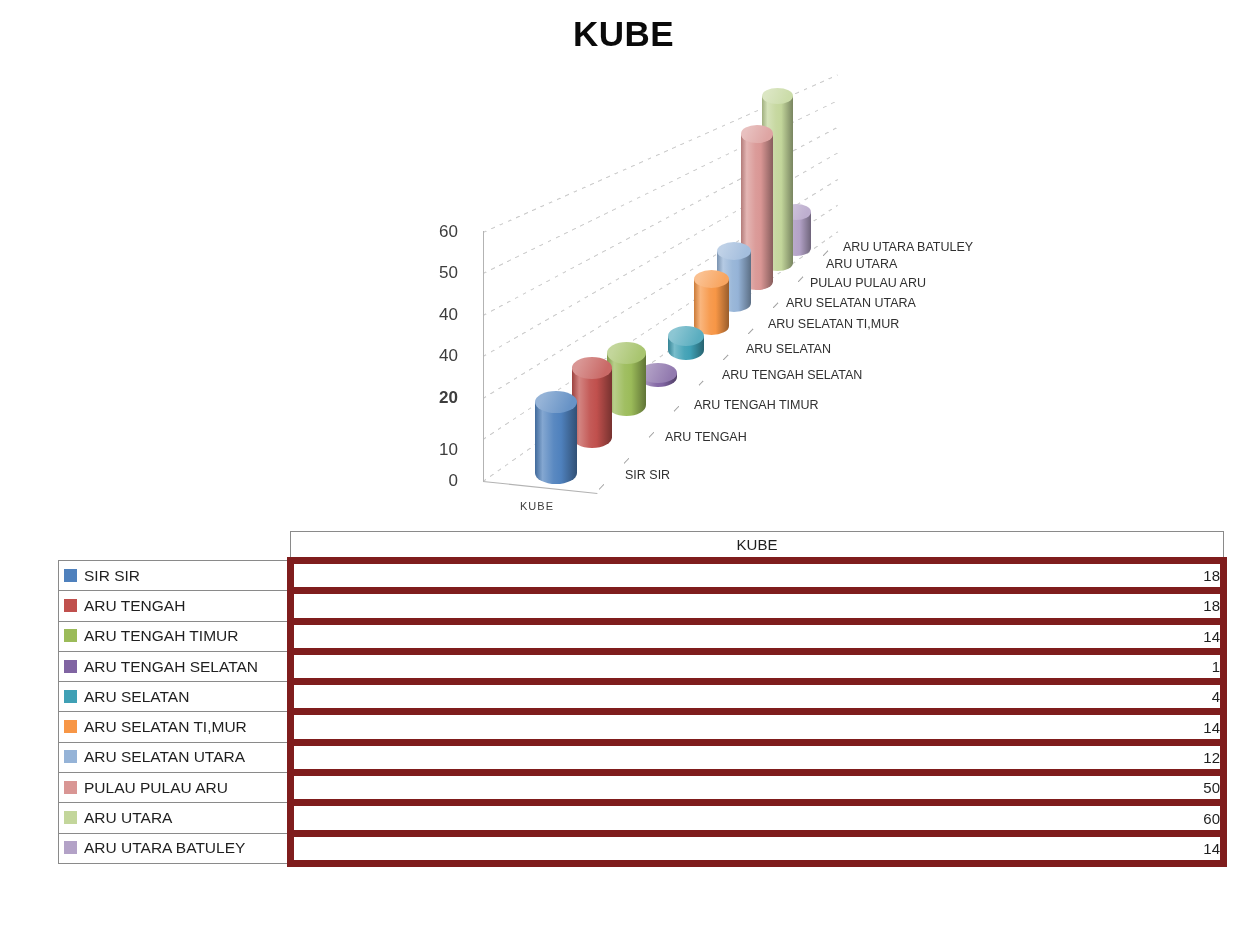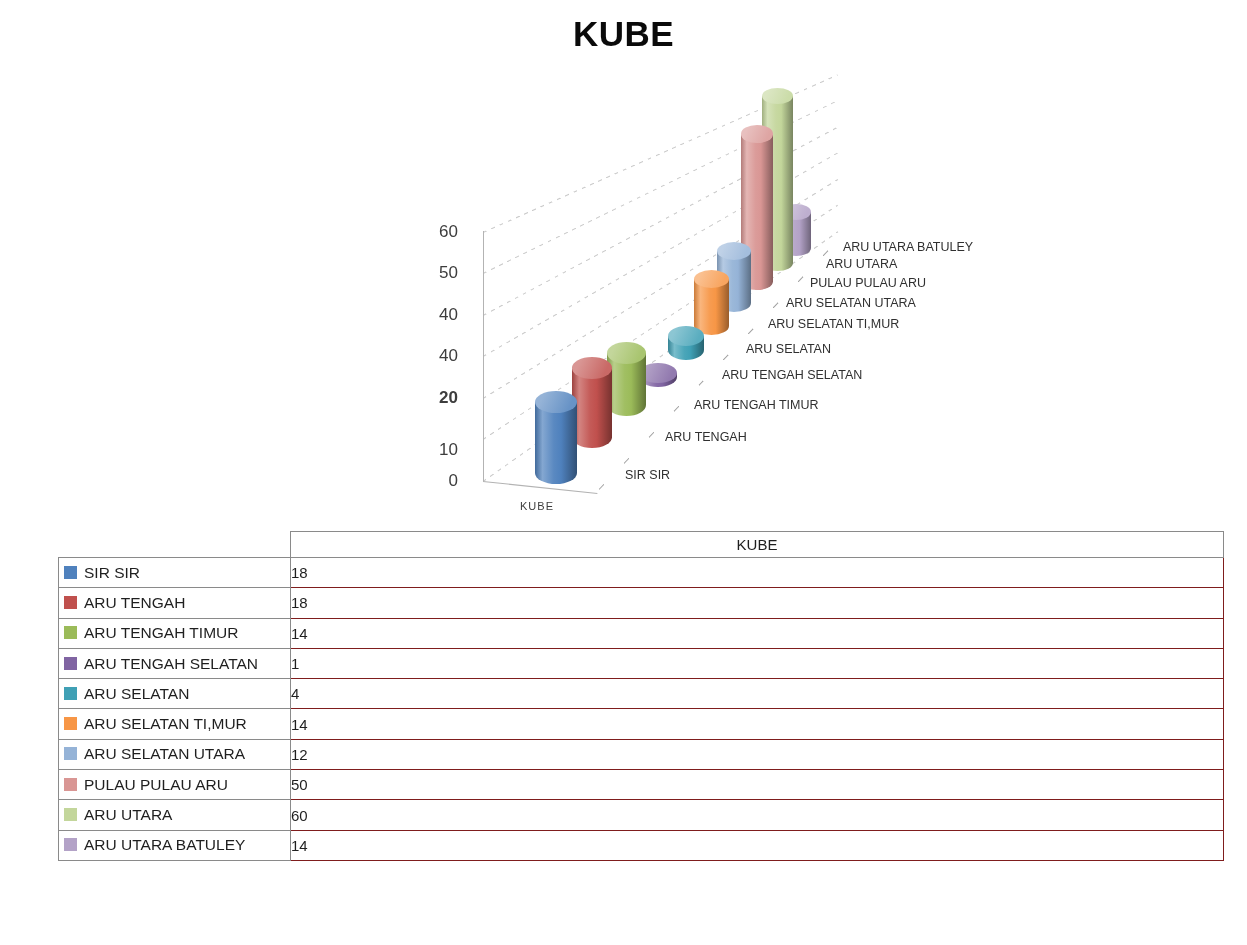--- a/index.html
+++ b/index.html
@@ -24,21 +24,21 @@
   .cat-label{position:absolute;font-size:12.5px;color:#303030;white-space:nowrap;height:16px;line-height:16px;}
   .floor-label{position:absolute;left:497px;top:500px;width:80px;text-align:center;
        font-size:11px;color:#3d3d3d;letter-spacing:1px;}
   table.data{position:absolute;left:58px;top:531px;width:1165px;border-collapse:collapse;
        table-layout:fixed;font-size:15px;color:#1f1f1f;}
   table.data col.c1{width:232px;} table.data col.c2{width:933px;}
   td,th{padding:0;}
   th.kube{border:1px solid #8a8a8a;font-weight:normal;text-align:center;height:25px;}
   td.blank{border:none;}
   td.legend-cell{border:1px solid #8a8a8a;padding-left:5px;font-size:15.5px;white-space:nowrap;}
-  td.value-cell{border:1px solid #7f1d1d;text-align:left;}
+  td.value-cell{border:7px solid #7f1d1d;text-align:right;}
   tr.data-row{height:30.3px;}
   .swatch{display:inline-block;width:13px;height:13px;margin-right:7px;vertical-align:-1px;}
 </style>
 </head>
 <body>
 
 <div class="stage">
 
   <div class="chart-title">KUBE</div>
 

